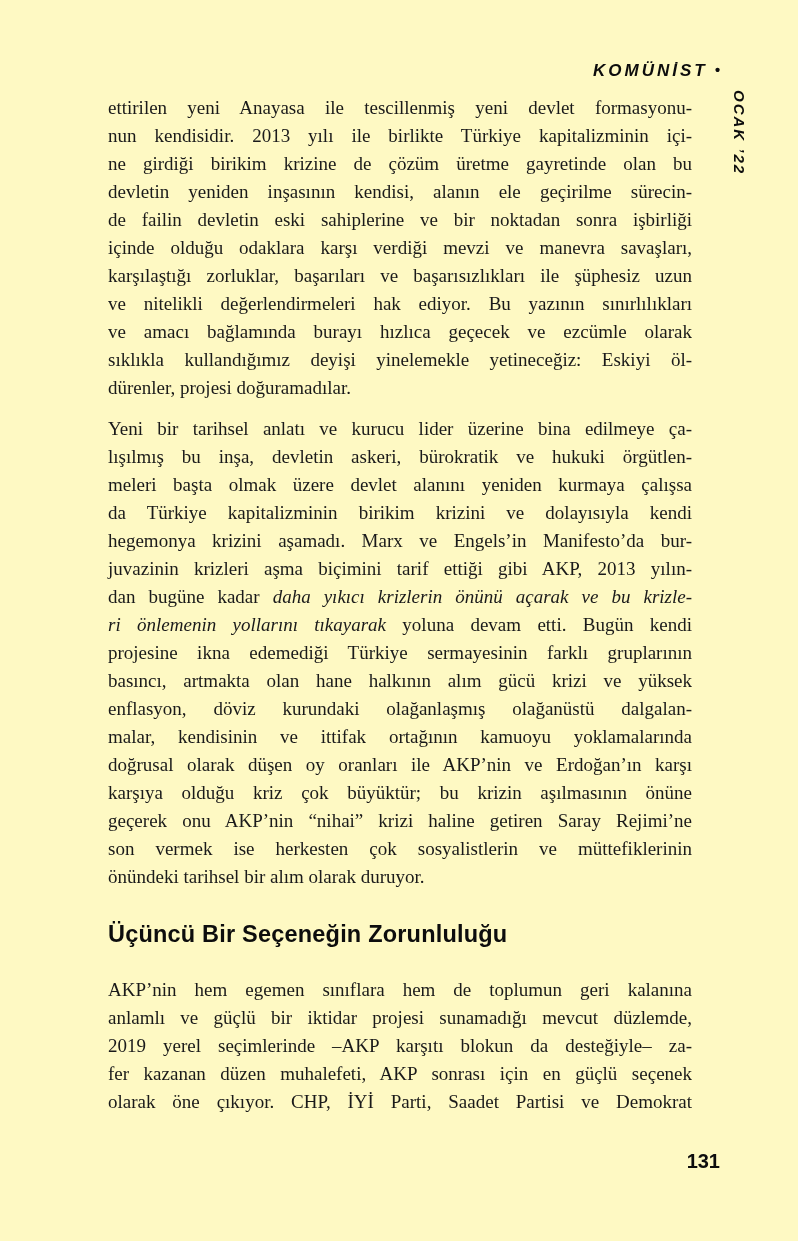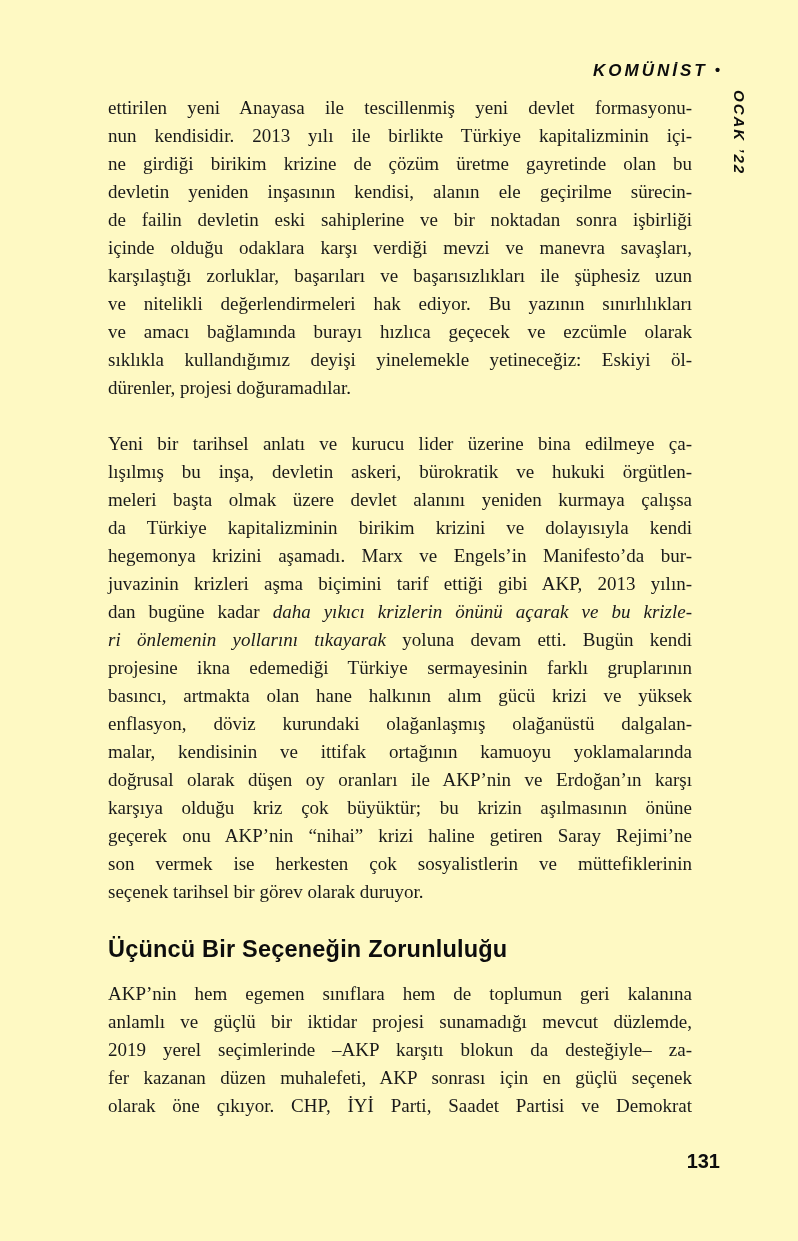--- a/index.html
+++ b/index.html
@@ -60,24 +60,24 @@
   .para-main {
     text-align: justify;
     text-align-last: justify;
     white-space: pre-line;
   }
   .para-last {
     text-align: left;
     white-space: normal;
   }
   .para + .para {
-    margin-top: 28px;
+    margin-top: 13px;
   }
   .section-heading {
-    margin: 28px 0 16px 0;
+    margin: 28px 0 27px 0;
     font-family: "Liberation Sans", sans-serif;
     font-weight: 700;
     font-size: 23.5px;
     line-height: 30px;
     color: #0d0d0d;
     letter-spacing: 0.2px;
   }
   em.inline-italic {
     font-style: italic;
   }
@@ -126,21 +126,21 @@
 dan bugüne kadar </span><em class="inline-italic">daha yıkıcı krizlerin önünü açarak ve bu krizle-
 ri önlemenin yollarını tıkayarak</em><span> yoluna devam etti. Bugün kendi
 projesine ikna edemediği Türkiye sermayesinin farklı gruplarının
 basıncı, artmakta olan hane halkının alım gücü krizi ve yüksek
 enflasyon, döviz kurundaki olağanlaşmış olağanüstü dalgalan-
 malar, kendisinin ve ittifak ortağının kamuoyu yoklamalarında
 doğrusal olarak düşen oy oranları ile AKP’nin ve Erdoğan’ın karşı
 karşıya olduğu kriz çok büyüktür; bu krizin aşılmasının önüne
 geçerek onu AKP’nin “nihai” krizi haline getiren Saray Rejimi’ne
 son vermek ise herkesten çok sosyalistlerin ve müttefiklerinin</span></div>
-        <div class="para-last">seçenek tarihsel bir görev olarak duruyor.</div>
+        <div class="para-last">önündeki tarihsel bir alım olarak duruyor.</div>
       </div>
 
     <h2 class="section-heading">Üçüncü Bir Seçeneğin Zorunluluğu</h2>
 
     <div class="para" style="margin-top:12px;">
         <div class="para-main"><span>AKP’nin hem egemen sınıflara hem de toplumun geri kalanına
 anlamlı ve güçlü bir iktidar projesi sunamadığı mevcut düzlemde,
 2019 yerel seçimlerinde –AKP karşıtı blokun da desteğiyle– za-
 fer kazanan düzen muhalefeti, AKP sonrası için en güçlü seçenek
 olarak öne çıkıyor. CHP, İYİ Parti, Saadet Partisi ve Demokrat</span></div>

